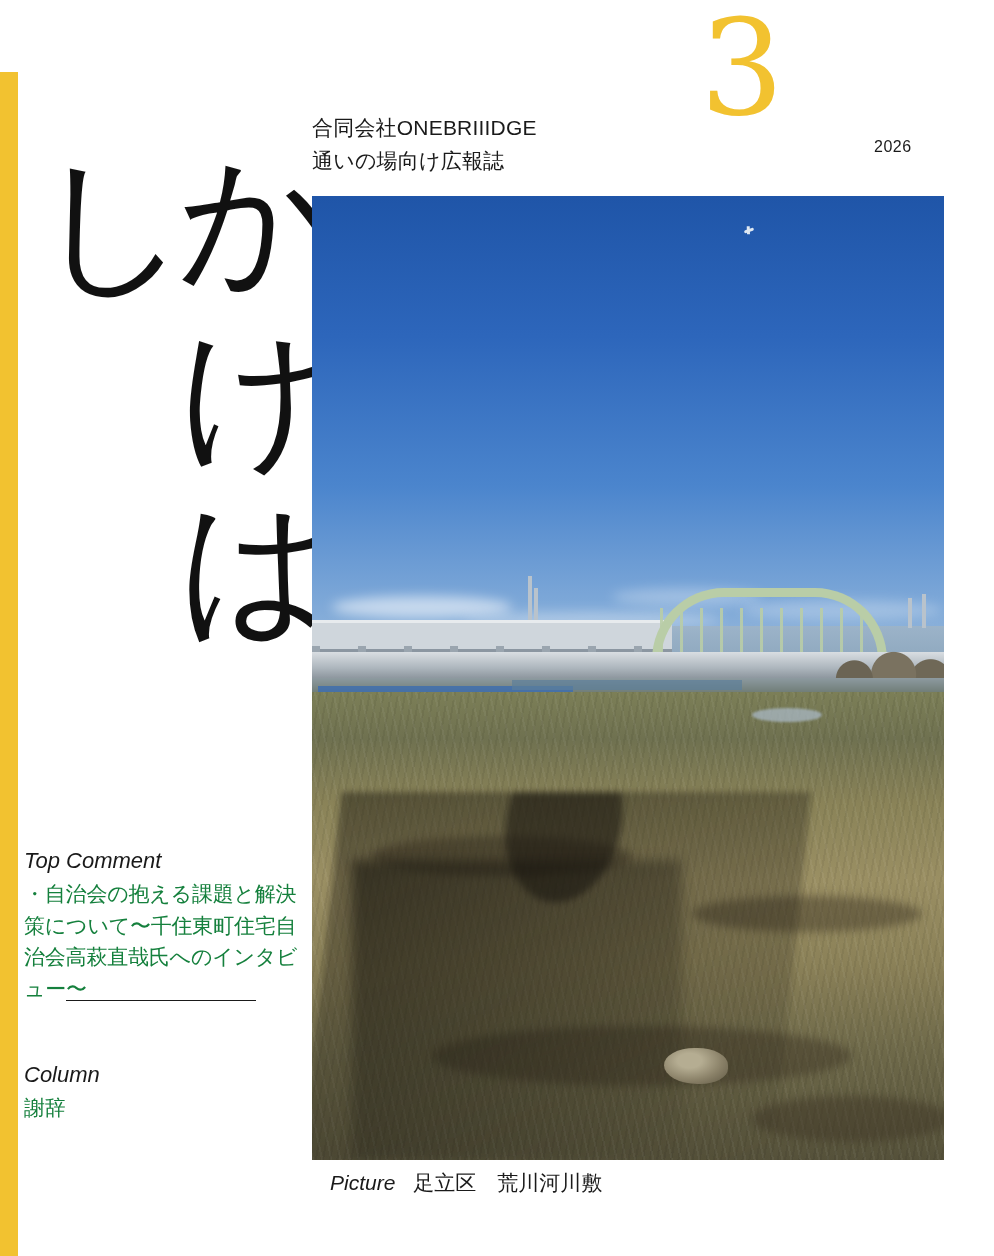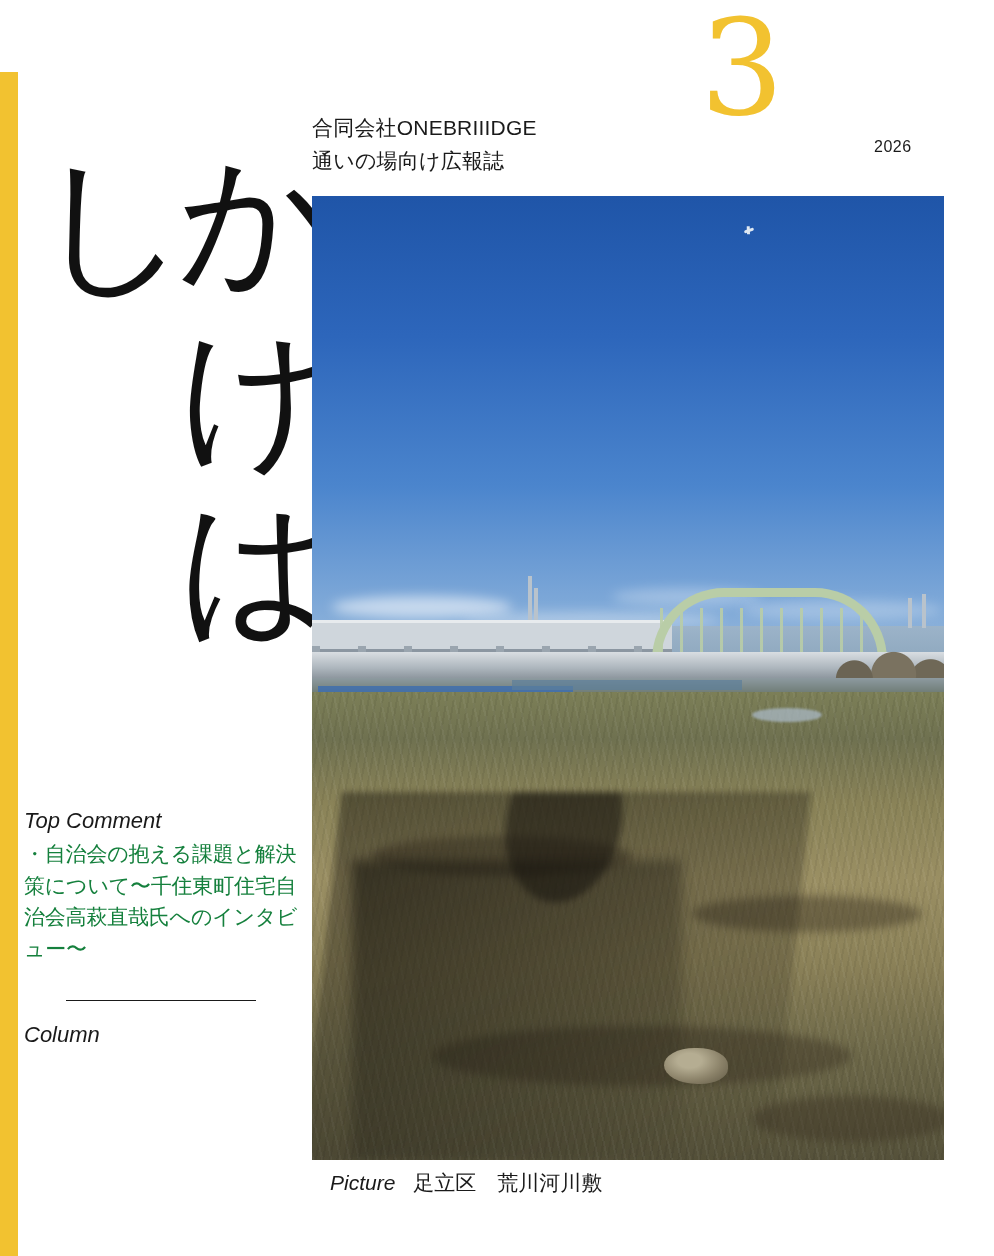--- a/index.html
+++ b/index.html
@@ -272,20 +272,21 @@
     position: absolute;
     left: 24px;
     top: 808px;
     width: 282px;
   }
   .toc-head {
     font-style: italic;
     font-size: 22px;
     color: #1a1a1a;
     margin-bottom: 4px;
+    margin-top: 40px;
   }
   .toc-body {
     font-size: 21px;
     line-height: 1.5;
     color: #15803d;
     letter-spacing: -0.2px;
   }
   .divider {
     position: absolute;
     left: 66px;
@@ -360,13 +361,14 @@
 
 <div class="toc">
   <div class="toc-head">Top Comment</div>
   <div class="toc-body">・自治会の抱える課題と解決策について〜千住東町住宅自治会高萩直哉氏へのインタビュー〜</div>
 </div>
 
 <div class="divider"></div>
 
 <div class="toc2">
   <div class="toc-head">Column</div>
+  <div class="toc-body">謝辞</div>
 </div>
 
 </body></html>

